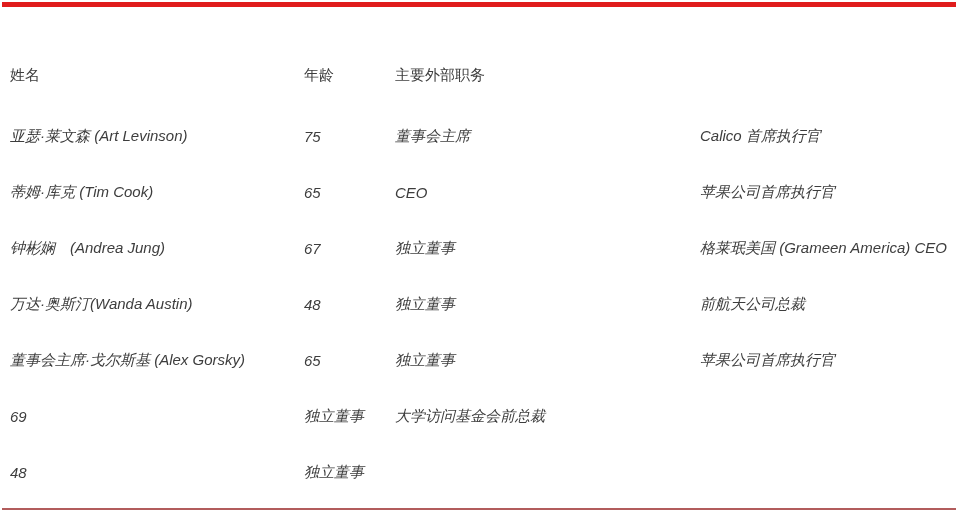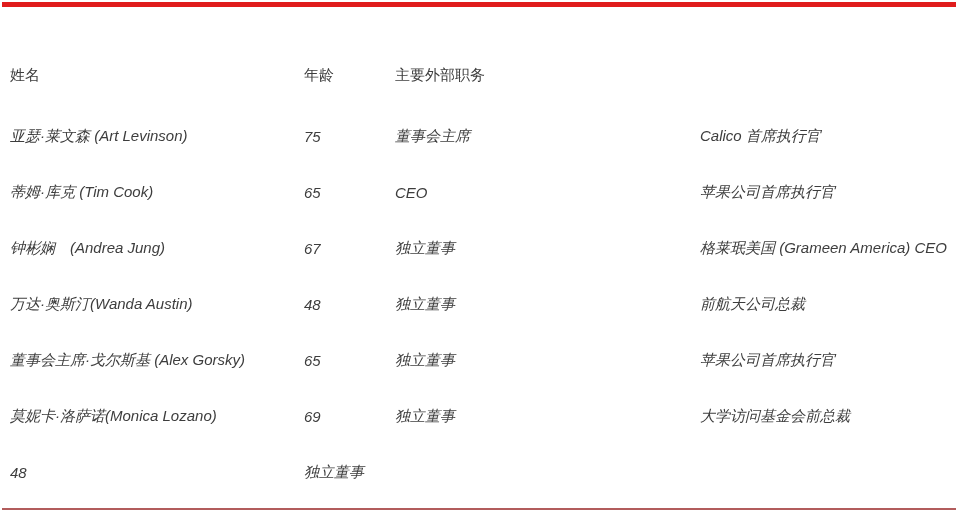--- a/index.html
+++ b/index.html
@@ -64,21 +64,20 @@
     <div class="cell">独立董事</div>
     <div class="cell">前航天公司总裁</div>
   </div>
         <div class="trow">
     <div class="cell">董事会主席·戈尔斯基 (Alex Gorsky)</div>
     <div class="cell">65</div>
     <div class="cell">独立董事</div>
     <div class="cell">苹果公司首席执行官</div>
   </div>
         <div class="trow">
-    <div class="cell">莫妮卡·洛萨诺(Monica Lozano)</div>
     <div class="cell">69</div>
     <div class="cell">独立董事</div>
     <div class="cell">大学访问基金会前总裁</div>
   </div>
         <div class="trow">
     <div class="cell">48</div>
     <div class="cell">独立董事</div>
   </div>
       </div>
   </div>

